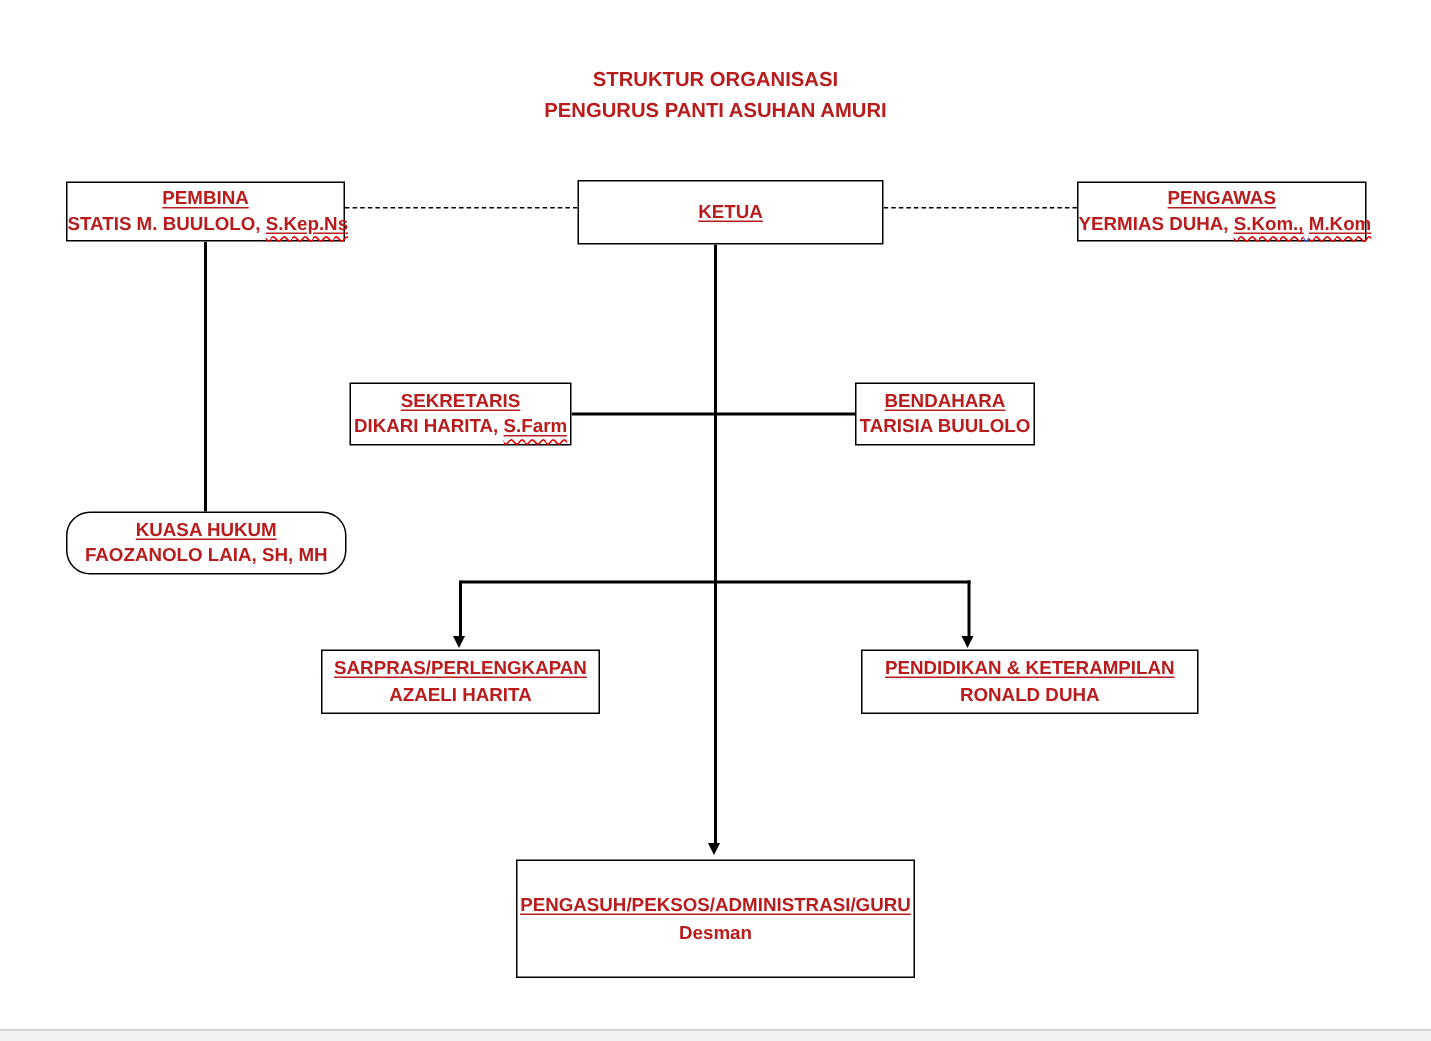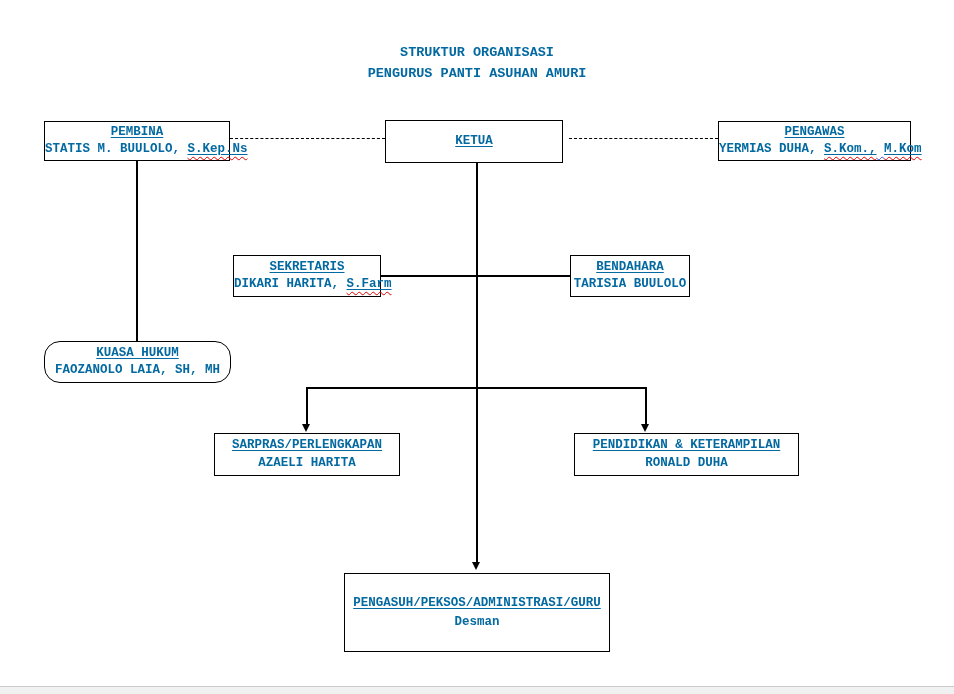--- a/index.html
+++ b/index.html
@@ -1,22 +1,22 @@
 <!DOCTYPE html>
 <html><head>
 <meta charset="utf-8">
 <style>
   html,body{margin:0;padding:0;}
   .canvas{
     position:relative;
     width:954px;height:694px;
     background:#ffffff;
-    font-family:Liberation Mono, monospace;
+    font-family:Liberation Sans, sans-serif;
     overflow:hidden;
-    color:#0369a1;
+    color:#b91c1c;
   }
   .doc-title{
     position:absolute;
     left:0;top:42px;width:954px;
     text-align:center;
     font-weight:bold;
     font-size:13.5px;
     line-height:21px;
   }
   .org-box{
@@ -33,21 +33,21 @@
     line-height:17.5px;
   }
   .box-title{text-decoration:underline;text-decoration-thickness:1.2px;text-underline-offset:2px;margin-top:43px;}
   .bline span{white-space:pre;}
   .u{text-decoration:underline;text-decoration-thickness:1.2px;text-underline-offset:2px;}
   .wavy-red{text-decoration:underline wavy #e10000;text-decoration-thickness:1px;text-underline-offset:3.5px;}
   .wavy-blue{text-decoration:underline wavy #3355dd;text-decoration-thickness:1px;text-underline-offset:3.5px;}
 
   
   #box-pembina{left:44px;top:121px;width:186px;height:40px;}
-  #box-ketua{left:385px;top:120px;width:178px;height:43px;}
+  #box-ketua{left:385px;top:120px;width:204px;height:43px;}
   #box-pengawas{left:718px;top:121px;width:193px;height:40px;}
   #box-sekretaris{left:233px;top:255px;width:148px;height:42px;}
   #box-bendahara{left:570px;top:255px;width:120px;height:42px;}
   #box-kuasa-hukum{left:44px;top:341px;width:187px;height:42px;border-radius:16px;}
   #box-sarpras{left:214px;top:433px;width:186px;height:43px;}
   #box-pendidikan{left:574px;top:433px;width:225px;height:43px;}
   #box-pengasuh{left:344px;top:573px;width:266px;height:79px;line-height:19px;}
 
   
   .conn{position:absolute;background:#000;}

